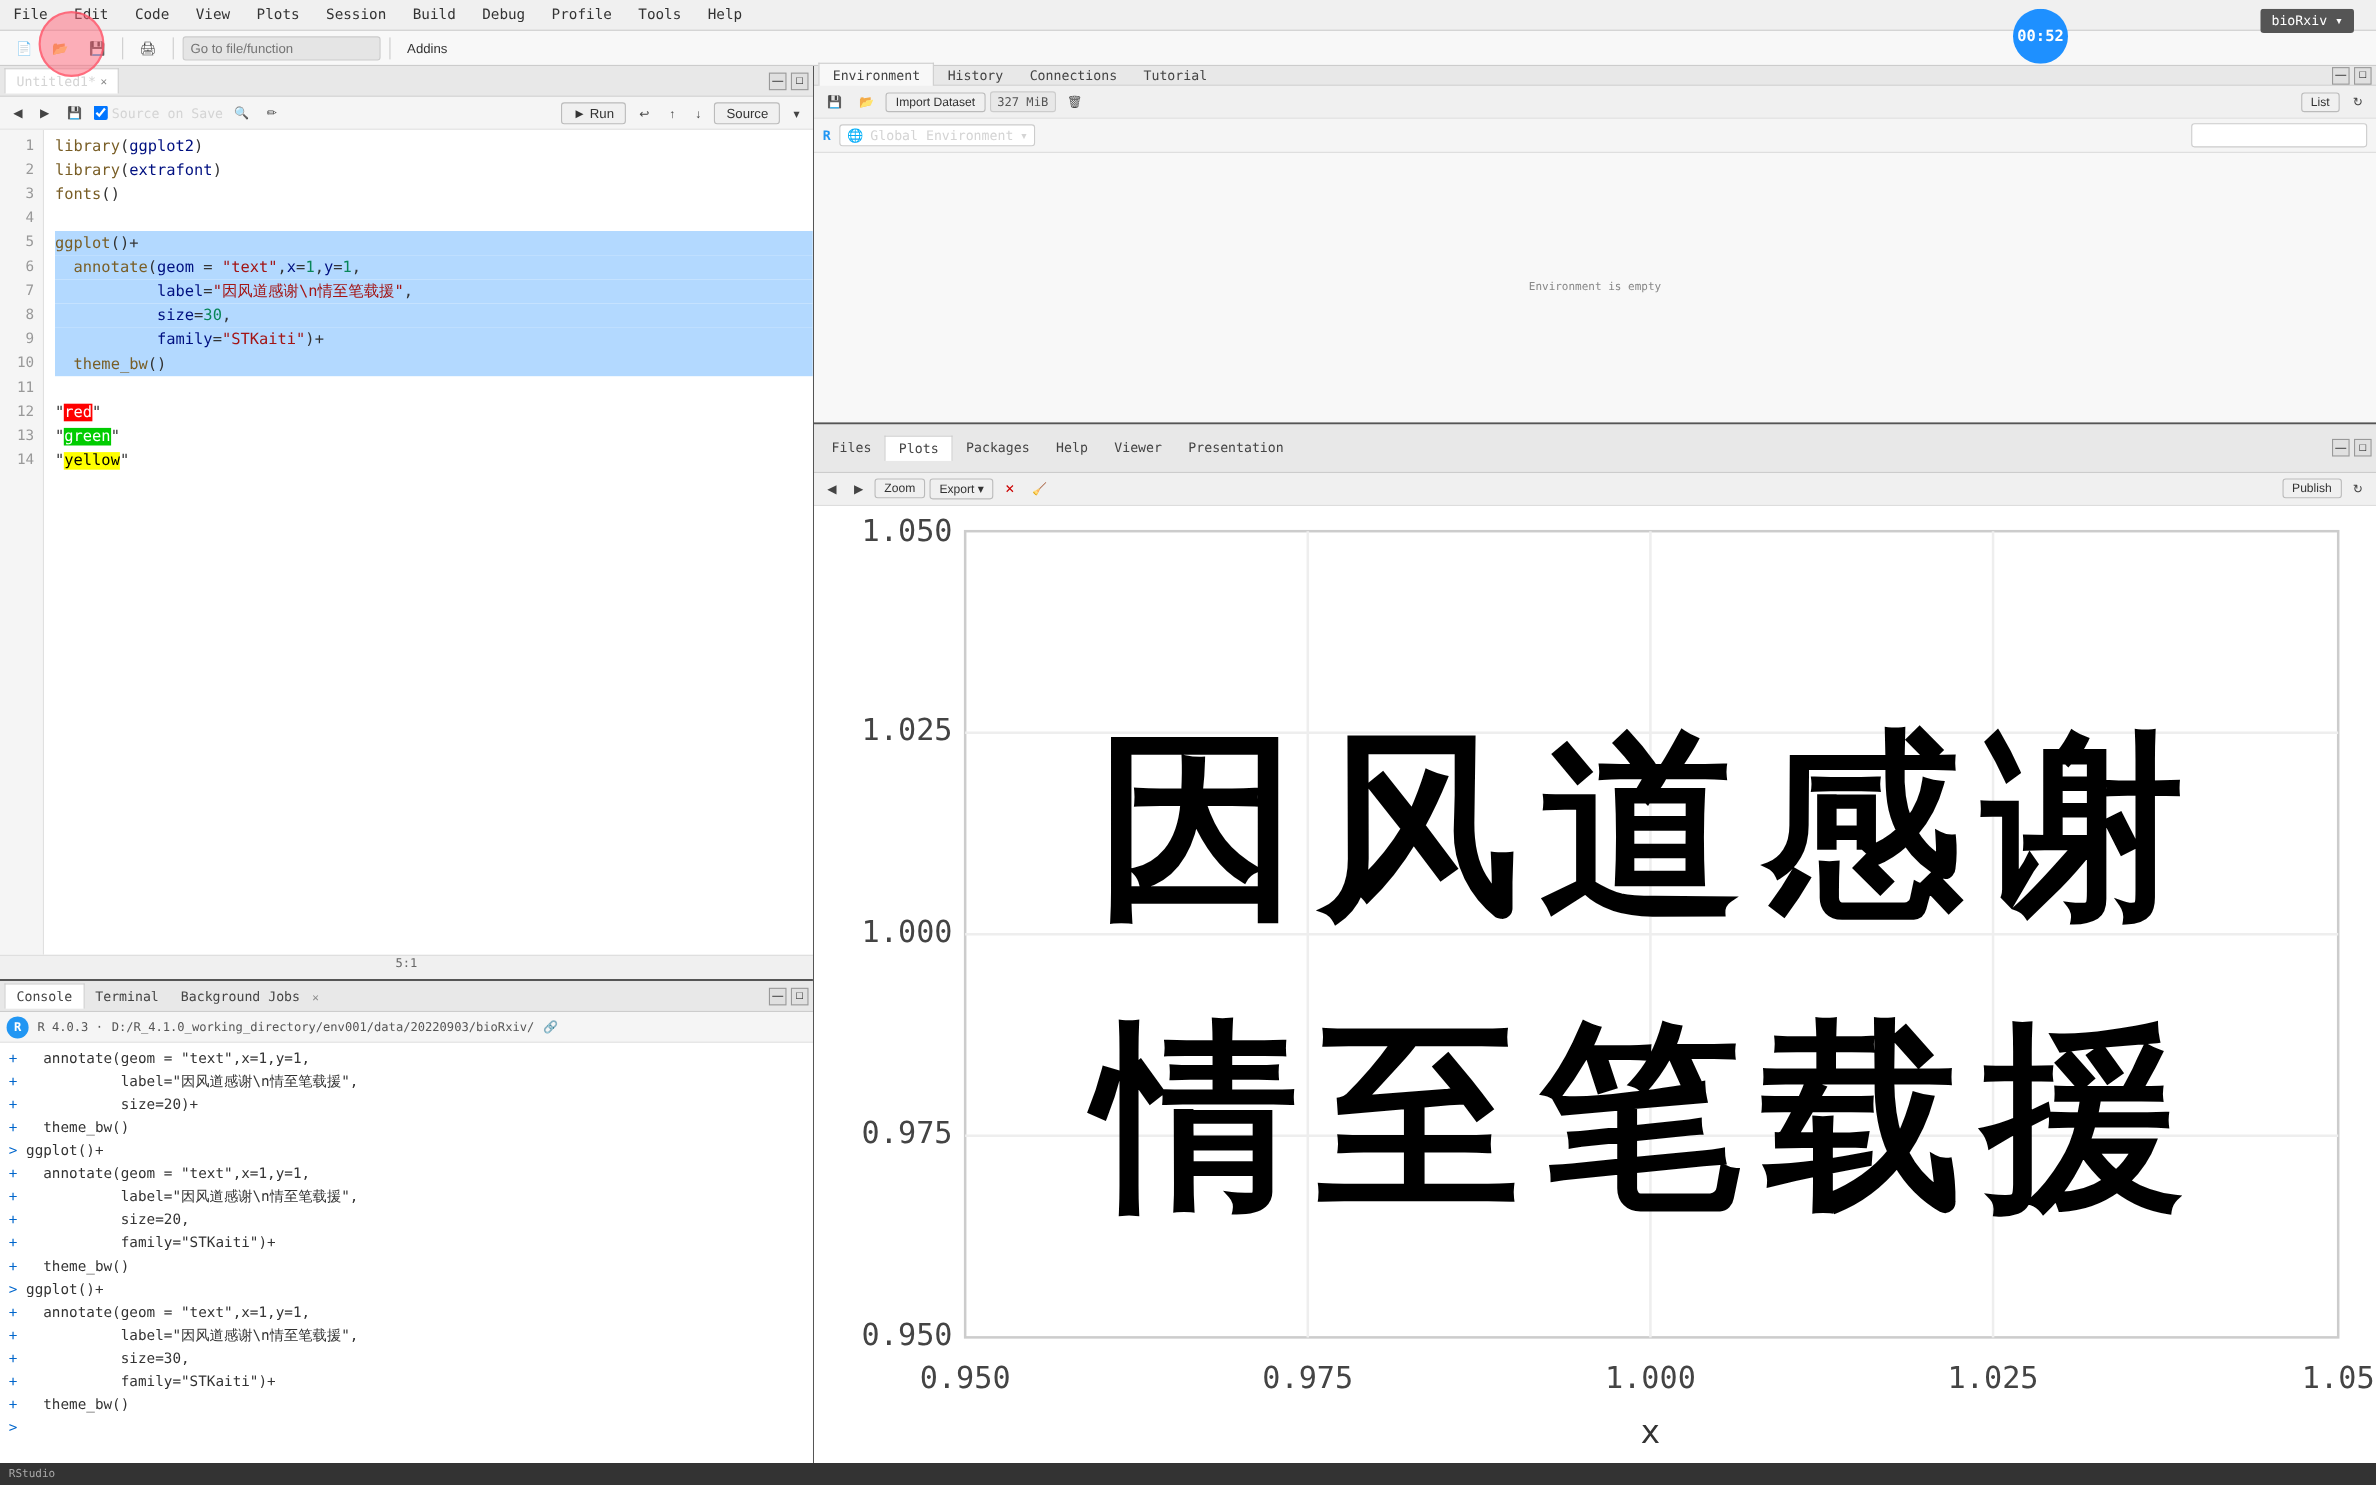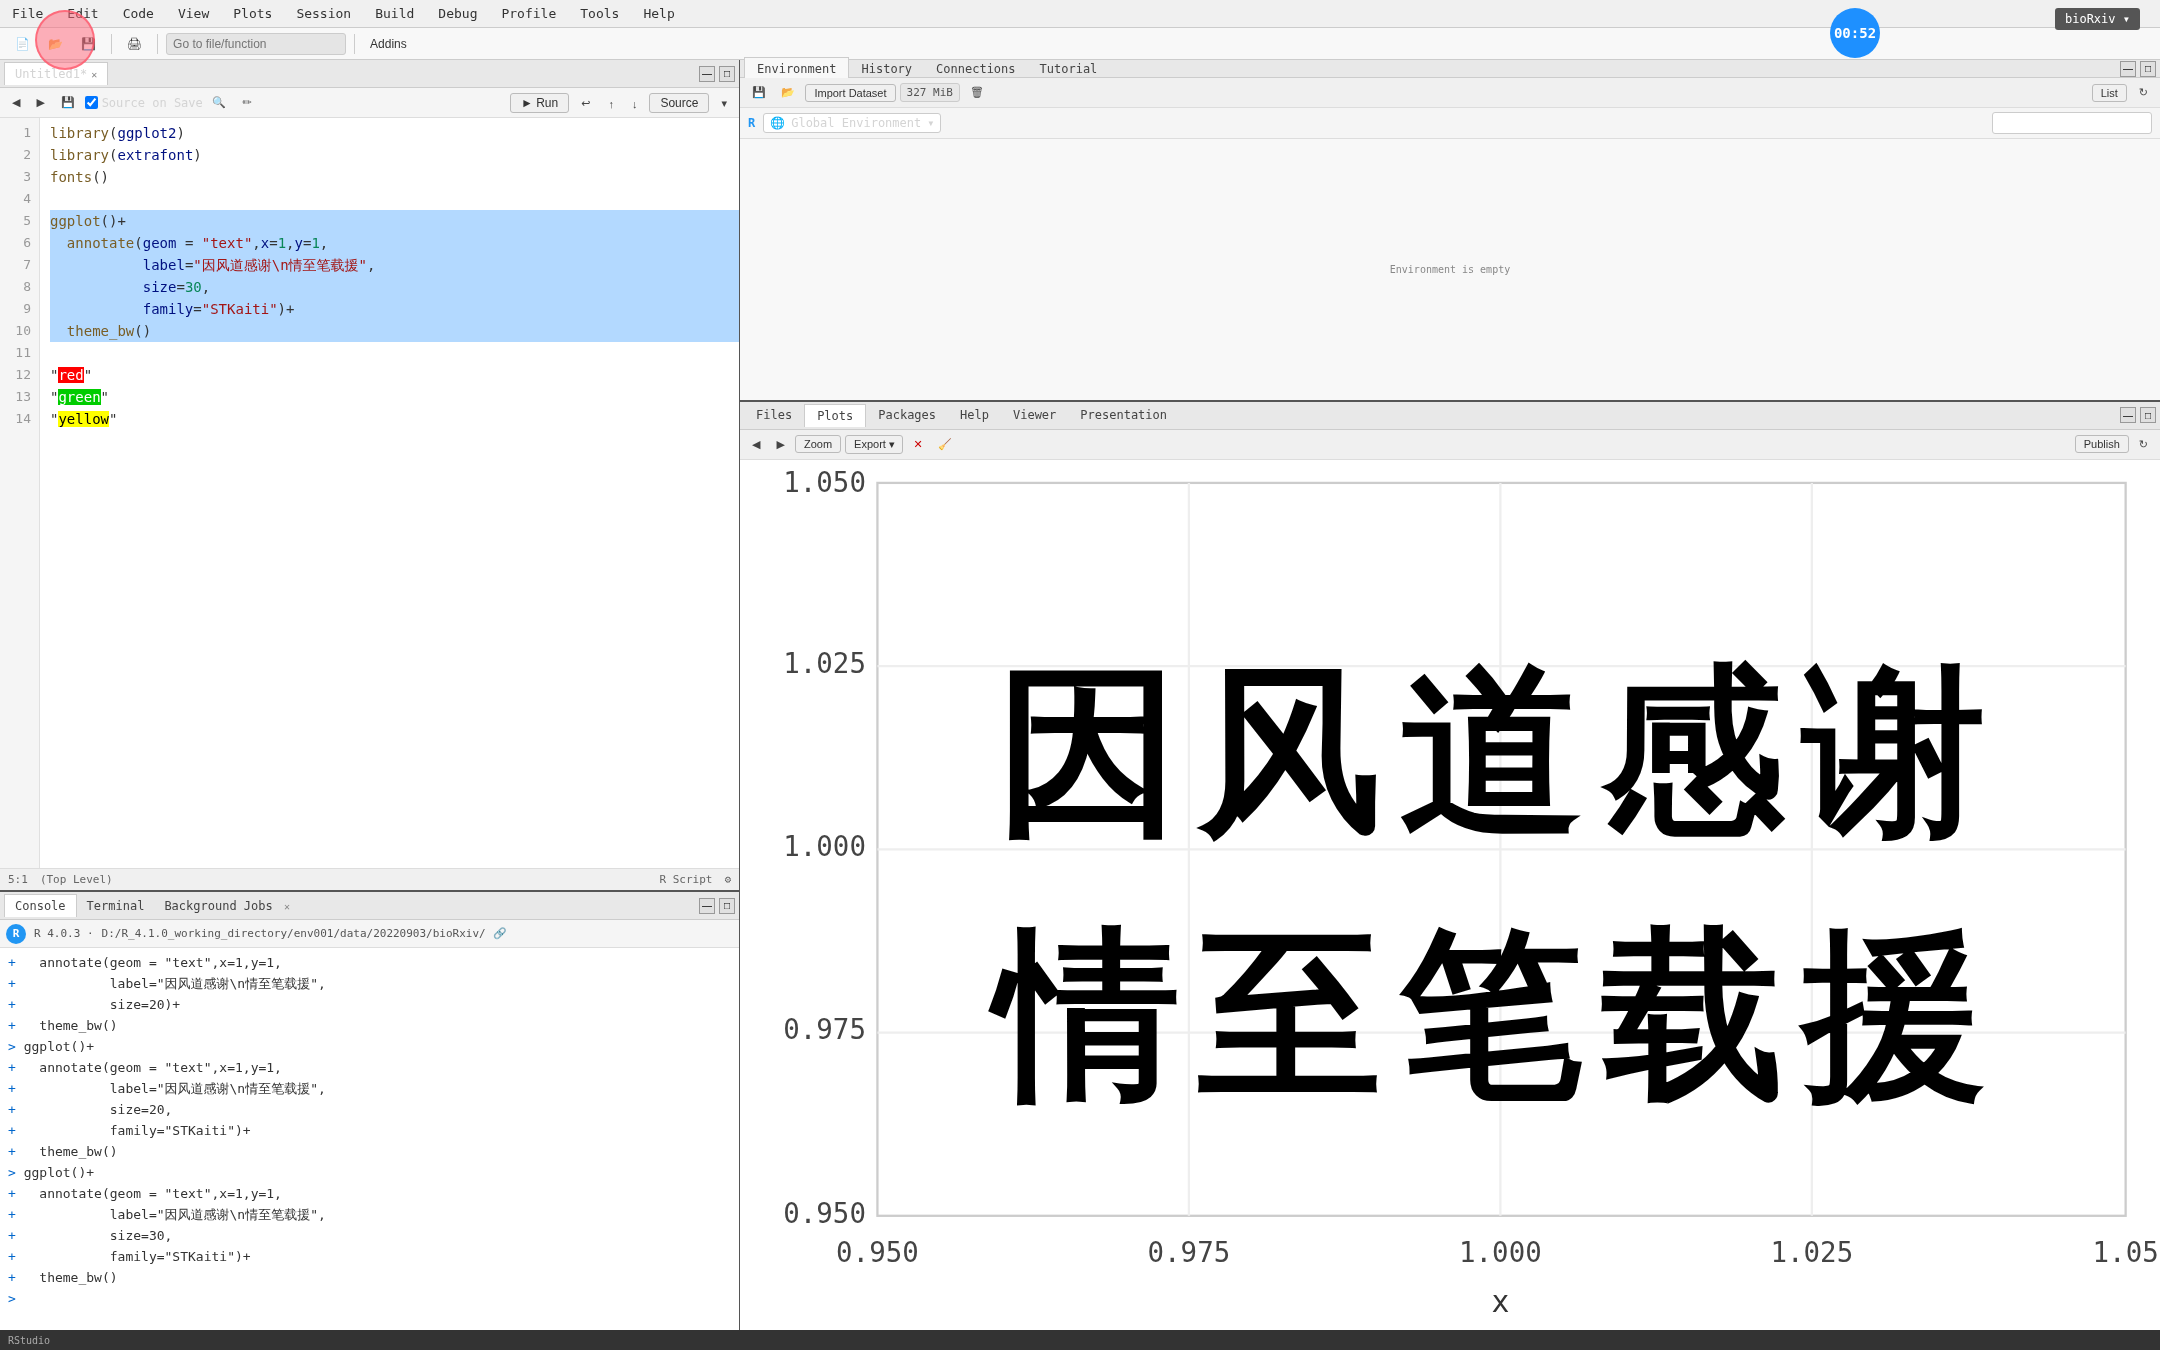--- a/index.html
+++ b/index.html
@@ -189,20 +189,21 @@
     .editor-status {
       height: 22px;
       background: #f0f0f0;
       border-top: 1px solid #ddd;
       display: flex;
       align-items: center;
       padding: 0 8px;
       font-size: 11px;
       color: #666;
       gap: 12px;
+      flex-direction: column;
     }
 
     
     .console-panel {
       height: 440px;
       display: flex;
       flex-direction: column;
       background: #fff;
       border-top: 2px solid #555;
     }
@@ -356,21 +357,21 @@
     .plots-panel {
       flex: 1;
       display: flex;
       flex-direction: column;
       background: #fff;
     }
     .plots-tab-bar {
       display: flex;
       align-items: center;
       background: #e8e8e8;
-      height: 28px;
+      height: 44px;
       padding: 0 4px;
       border-bottom: 1px solid #ccc;
       gap: 0;
     }
     .plots-tab {
       font-size: 12px;
       padding: 4px 12px;
       cursor: pointer;
       color: #444;
     }

